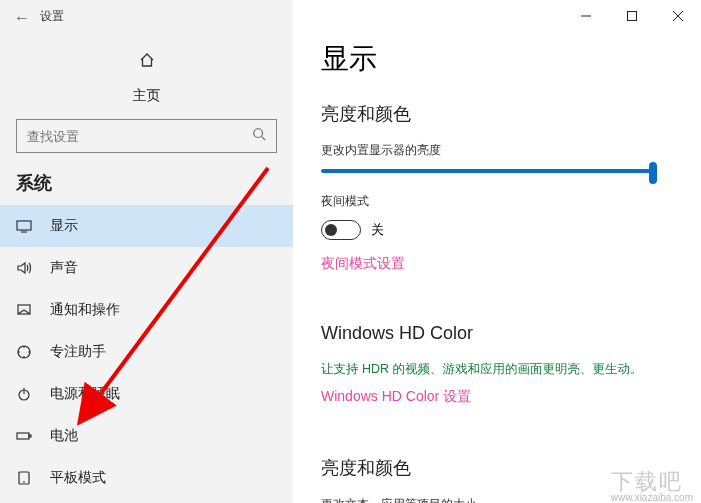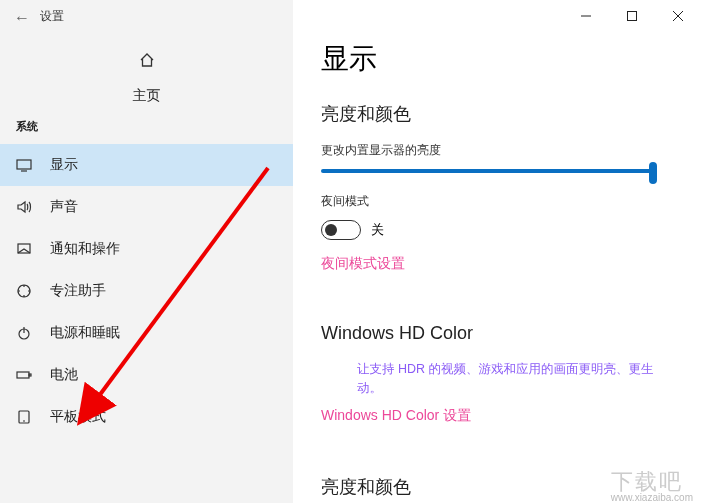--- a/index.html
+++ b/index.html
@@ -14,40 +14,40 @@
   .win-btn { width: 46px; height: 32px; display: flex; align-items: center; justify-content: center; font-size: 10px; color: #222; }
   .win-btn svg { stroke: #222; }
 
   
   .sidebar { width: 293px; height: 100%; background: #f3f3f3; padding-top: 44px; display: flex; flex-direction: column; }
   .home-row { display: flex; align-items: center; gap: 16px; padding: 8px 16px 14px 16px; font-size: 14px; color: #222; flex-direction: column; }
   .home-row svg { width: 16px; height: 16px; }
   .search-box { margin: 0 16px 18px 16px; height: 34px; border: 1px solid #888; background: #fff0; display: flex; align-items: center; padding: 0 10px; }
   .search-box input { flex: 1; border: none; background: transparent; outline: none; font-size: 13px; color: #888; }
   .search-box .sicon { color: #666; }
-  .section-label { padding: 0 16px 10px 16px; font-size: 11px; font-weight: 600; color: #222; }
+  .section-label { padding: 0 16px 10px 16px; font-size: 18px; font-weight: 600; color: #222; }
   .nav { display: flex; flex-direction: column; }
   .nav-item { display: flex; align-items: center; gap: 18px; padding: 12px 16px; font-size: 14px; color: #222; cursor: pointer; }
   .nav-item .icon { width: 16px; height: 16px; display: flex; align-items: center; justify-content: center; color: #333; }
   .nav-item.active { background: #cde5f7; }
 
   
   .main { flex: 1; padding: 40px 28px 0 28px; overflow: hidden; position: relative; }
   h1 { font-size: 28px; font-weight: 400; margin-bottom: 24px; }
   h2 { font-size: 18px; font-weight: 400; margin-bottom: 16px; color: #222; }
   .field-label { font-size: 12px; color: #333; margin-bottom: 10px; }
   .slider-wrap { margin-bottom: 20px; }
   .slider { width: 330px; height: 4px; background: #0a6fc2; position: relative; border-radius: 2px; }
   .slider-thumb { position: absolute; right: -6px; top: -7px; width: 8px; height: 22px; background: #0a6fc2; border-radius: 4px; }
   .toggle-row { display: flex; align-items: center; gap: 10px; margin-bottom: 14px; }
   .toggle { width: 40px; height: 20px; border: 1px solid #333; border-radius: 10px; position: relative; background: #fff; }
   .toggle-knob { position: absolute; left: 3px; top: 3px; width: 12px; height: 12px; background: #333; border-radius: 50%; }
   .toggle-label { font-size: 13px; }
   .link { color: #ec4899; font-size: 14px; cursor: pointer; margin-bottom: 24px; display: inline-block; }
-  .desc { font-size: 12.5px; color: #8b5cf6; margin-bottom: 8px; line-height: 1.5; margin-left: 36px; }
+  .desc { font-size: 12.5px; color: #15803d; margin-bottom: 8px; line-height: 1.5; }
   .section { margin-bottom: 26px; }
 
   
   .arrow-overlay { position: absolute; top: 0; left: 0; width: 701px; height: 503px; pointer-events: none; z-index: 10; }
 
   
   .watermark { position: absolute; right: 18px; bottom: 6px; color: #ccc; font-size: 22px; pointer-events: none; letter-spacing: 2px; z-index: 3; }
   .watermark-url { position: absolute; right: 8px; bottom: 0px; color: #bbb; font-size: 10px; pointer-events: none; z-index:3;}
 </style>
 </head>
@@ -82,20 +82,29 @@
 
   <div class="sidebar">
     <div class="home-row">
       <span class="icon">
         <svg viewBox="0 0 16 16" width="16" height="16" fill="none" stroke="#333" stroke-width="1.3">
             <path d="M2 8 L8 2 L14 8 M3.5 7 V14 H12.5 V7"></path>
           </svg>
       </span>
       <span>主页</span>
     </div>
+    <div class="search-box">
+      <input placeholder="查找设置" style="">
+      <span class="sicon">
+        <svg width="14" height="14" viewBox="0 0 16 16" fill="none" stroke="#666" stroke-width="1.3">
+            <circle cx="7" cy="7" r="5"></circle>
+            <line x1="11" y1="11" x2="15" y2="15"></line>
+          </svg>
+      </span>
+    </div>
     <div class="section-label">系统</div>
     <div class="nav">
       <div class="nav-item active">
         <span class="icon">
             <svg width="16" height="16" viewBox="0 0 16 16" fill="none" stroke="#333" stroke-width="1.2">
               <rect x="1" y="3" width="14" height="9"></rect>
               <line x1="5" y1="14" x2="11" y2="14"></line>
             </svg>
           </span>
         <span>显示</span>

